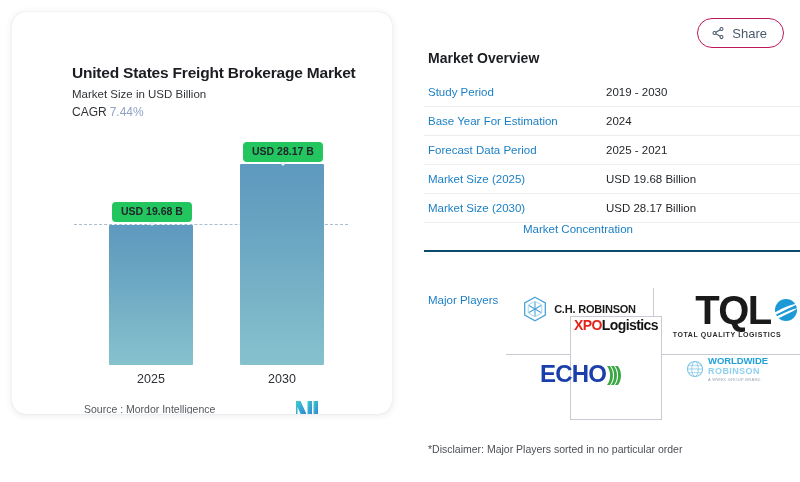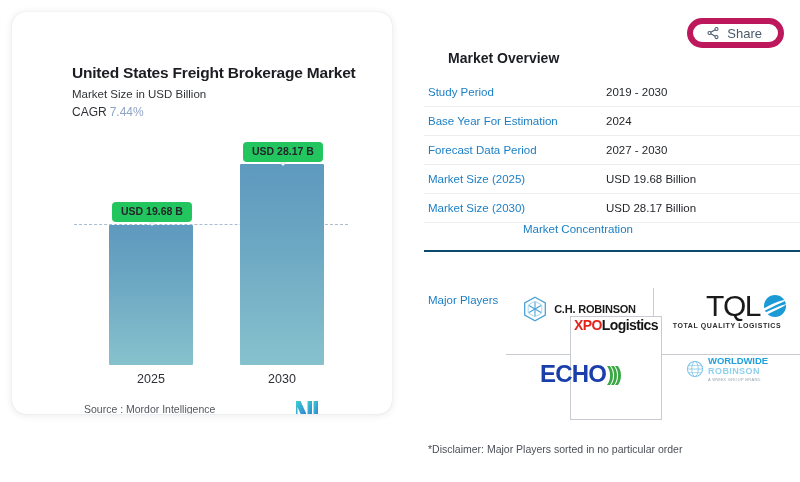--- a/index.html
+++ b/index.html
@@ -164,42 +164,41 @@
     width: 384px;
     height: 482px;
   }
 
   .share-btn {
     position: absolute;
     right: 16px;
     top: 18px;
     height: 30px;
     box-sizing: border-box;
-    border: 6px solid #be185d;
+    border: 1px solid #be185d;
     border-radius: 16px;
     background: #ffffff;
     display: flex;
     align-items: center;
     gap: 7px;
     padding: 0 16px 0 13px;
     cursor: pointer;
   }
   .share-label {
     font-size: 13px;
     color: #4a5a6b;
   }
 
   .overview-title {
     position: absolute;
     left: 12px;
     top: 50px;
     font-size: 14px;
     font-weight: bold;
     color: #1b1d22;
-    margin-left: 20px;
   }
 
   .table {
     position: absolute;
     left: 8px;
     top: 78px;
     width: 376px;
   }
   .trow {
     display: flex;
@@ -283,22 +282,22 @@
     font-size: 11px;
     font-weight: bold;
     color: #1a1a1a;
     letter-spacing: -0.2px;
     font-family: "Liberation Sans", sans-serif;
   }
 
   .tql-wrap { text-align: center; line-height: 1; }
   .tql-top { display: flex; align-items: center; justify-content: center; gap: 2px; }
   .tql-word {
-    font-size: 30px;
-    font-weight: normal;
+    font-size: 40px;
+    font-weight: bold;
     color: #1a1a1a;
     letter-spacing: -1.5px;
     line-height: 0.9;
     font-family: "Liberation Sans", sans-serif;
     margin-left: 40px;
   }
   .tql-sub {
     font-size: 7px;
     color: #2b2b2b;
     letter-spacing: 0.6px;
@@ -402,21 +401,21 @@
       <div class="trow">
         <div class="tkey">Study Period</div>
         <div class="tval">2019 - 2030</div>
       </div>
       <div class="trow">
         <div class="tkey">Base Year For Estimation</div>
         <div class="tval">2024</div>
       </div>
       <div class="trow">
         <div class="tkey">Forecast Data Period</div>
-        <div class="tval">2027 - 2030</div>
+        <div class="tval">2025 - 2021</div>
       </div>
       <div class="trow">
         <div class="tkey">Market Size (2025)</div>
         <div class="tval">USD 19.68 Billion</div>
       </div>
       <div class="trow">
         <div class="tkey">Market Size (2030)</div>
         <div class="tval">USD 28.17 Billion</div>
       </div>
       <div class="trow">

